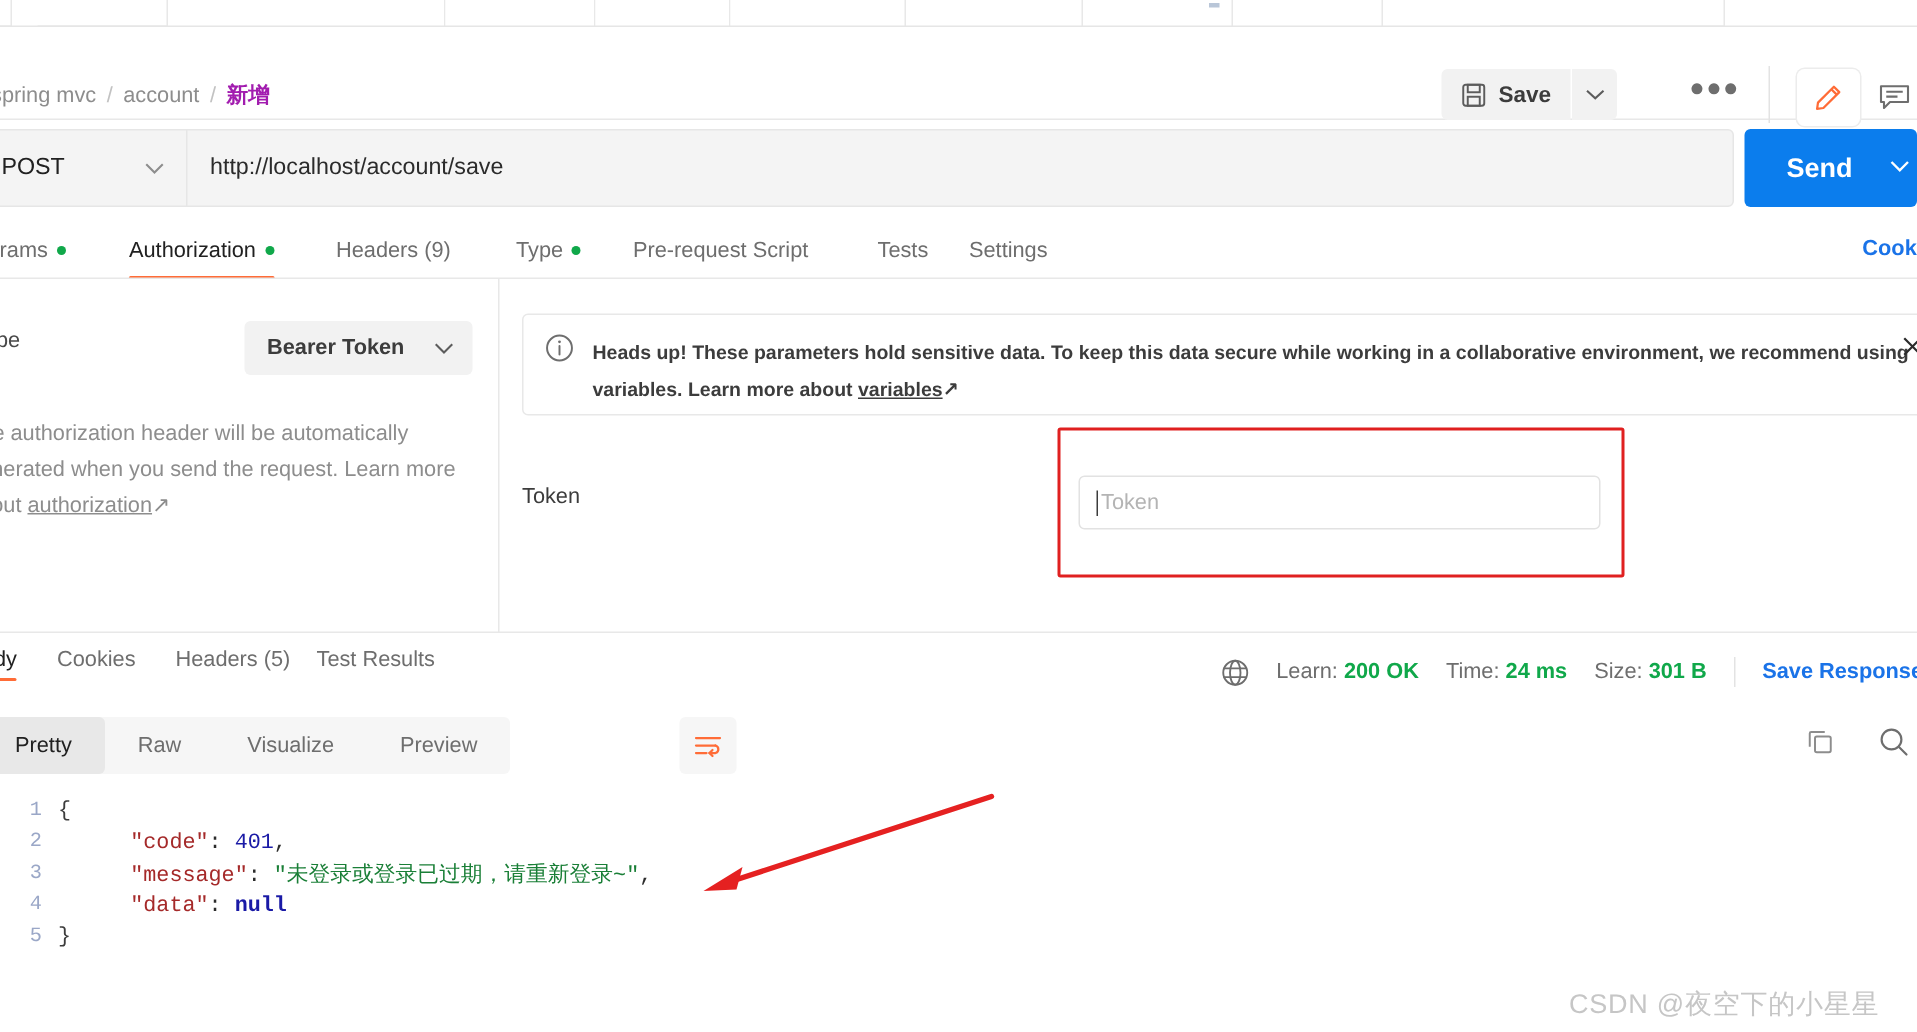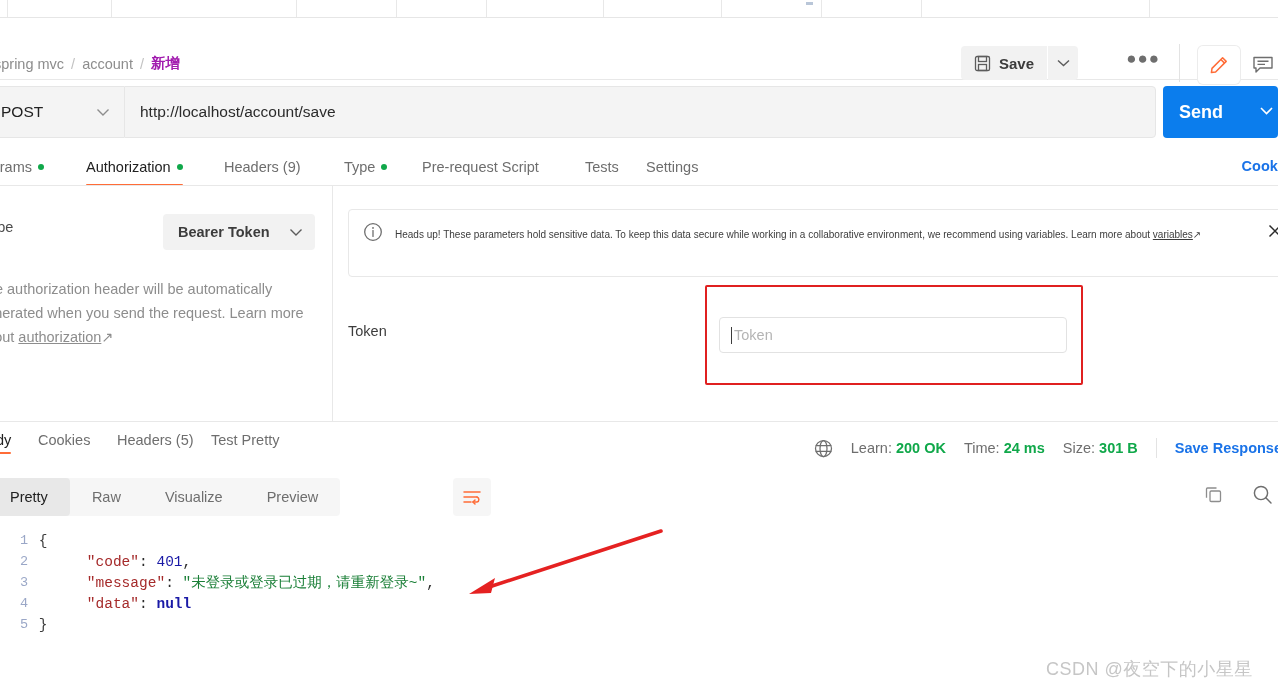--- a/index.html
+++ b/index.html
@@ -45,21 +45,21 @@
   .urlrow { position:absolute; left:0; top:86px; width:1278px; height:54px; }
   .methodBox { position:absolute; left:-18px; top:0; width:142px; height:52px; background:#f4f4f4;
                border:1px solid #e6e6e6; border-right:0; border-radius:4px 0 0 4px;
                display:flex; align-items:center; justify-content:space-between; padding:0 14px 0 18px;
                font-size:15.5px; color:#212121; cursor:pointer; }
   .urlBox { position:absolute; left:124px; top:0; width:1032px; height:52px; background:#f4f4f4;
             border:1px solid #e6e6e6; border-radius:0 4px 4px 0; display:flex; align-items:center;
             padding-left:15px; font-size:15.5px; color:#2b2b2b; cursor:text; }
   .sendBtn { position:absolute; left:1163px; top:0; width:115px; height:52px; background:#0b7ded;
              border-radius:4px; display:flex; align-items:center; cursor:pointer; }
-  .sendBtn .lbl { font-size:18px; font-weight:700; color:#fff; margin-left:16px; }
+  .sendBtn .lbl { font-size:18px; font-weight:700; color:#fff; margin-left:28px; }
   .sendBtn .cv { position:absolute; right:4px; top:20px; }
 
   
   .reqtabs { position:absolute; left:0; top:150px; width:1278px; height:36px; }
   .rt { position:absolute; top:0; display:flex; align-items:center; gap:6px;
         font-size:14.5px; color:#6e6e6e; cursor:pointer; height:34px; }
   .rt.sel { color:#212121; }
   .rt .und { position:absolute; left:0; right:0; bottom:-2px; height:2px; background:#ff6c37; border-radius:1px; }
   .gdot { width:6px; height:6px; border-radius:50%; background:#10a84a; display:inline-block; }
   .cookiesLink { position:absolute; right:-20px; top:8px; font-size:14.5px; color:#1a73e8;
@@ -73,21 +73,21 @@
   .typeSel { position:absolute; left:163px; top:214px; width:152px; height:36px; background:#f2f2f2;
              border-radius:4px; display:flex; align-items:center; justify-content:space-between;
              padding:0 12px 0 15px; font-size:14.5px; color:#3c3c3c; font-weight:600; cursor:pointer; }
   .authdesc { position:absolute; left:-22px; top:277px; width:340px; font-size:14.5px;
               line-height:24px; color:#8d8d8d; }
   .authdesc a { color:#8d8d8d; text-decoration:underline; cursor:pointer; }
 
   
   .banner { position:absolute; left:348px; top:209px; width:946px; height:68px;
             border:1px solid #e8e8e8; border-radius:4px; background:#fff; display:flex; padding:12px 14px; }
-  .banner .txt { font-size:10px; line-height:25px; color:#3c3c3c; margin-left:12px; }
+  .banner .txt { font-size:13px; line-height:25px; color:#3c3c3c; margin-left:12px;font-weight:bold; }
   .banner .txt a { color:#3c3c3c; text-decoration:underline; cursor:pointer; }
   .bannerClose { position:absolute; left:1266px; top:222px; cursor:pointer; }
 
   
   .tokenLbl { position:absolute; left:348px; top:323px; font-size:14.5px; color:#3c3c3c; }
   .redbox { position:absolute; left:705px; top:285px; width:378px; height:100px;
             border:2px solid #e02020; border-radius:2px; }
   .tokenInput { position:absolute; left:719px; top:317px; width:348px; height:36px; background:#fff;
                 border:1px solid #e2e2e2; border-radius:4px; display:flex; align-items:center;
                 padding-left:11px; font-size:14.5px; color:#b4b4b4; cursor:text; }
@@ -296,21 +296,21 @@
       <span>dy</span>
       <span class="und"></span>
     </div>
     <div class="pt" style="left:38px;">
       <span>Cookies</span>
     </div>
     <div class="pt" style="left:117px;">
       <span>Headers (5)</span>
     </div>
     <div class="pt" style="left:211px;">
-      <span>Test Pretty</span>
+      <span>Test Results</span>
     </div>
   </div>
 
   <div class="statusbar">
     <span>
       <svg width="19" height="19" viewBox="0 0 19 19" fill="none" stroke="#6e6e6e" stroke-width="1.25">
         <circle cx="9.5" cy="9.5" r="8"></circle>
         <ellipse cx="9.5" cy="9.5" rx="3.5" ry="8"></ellipse>
         <path d="M1.7 6.6 H17.3 M1.7 12.4 H17.3"></path>
       </svg>

